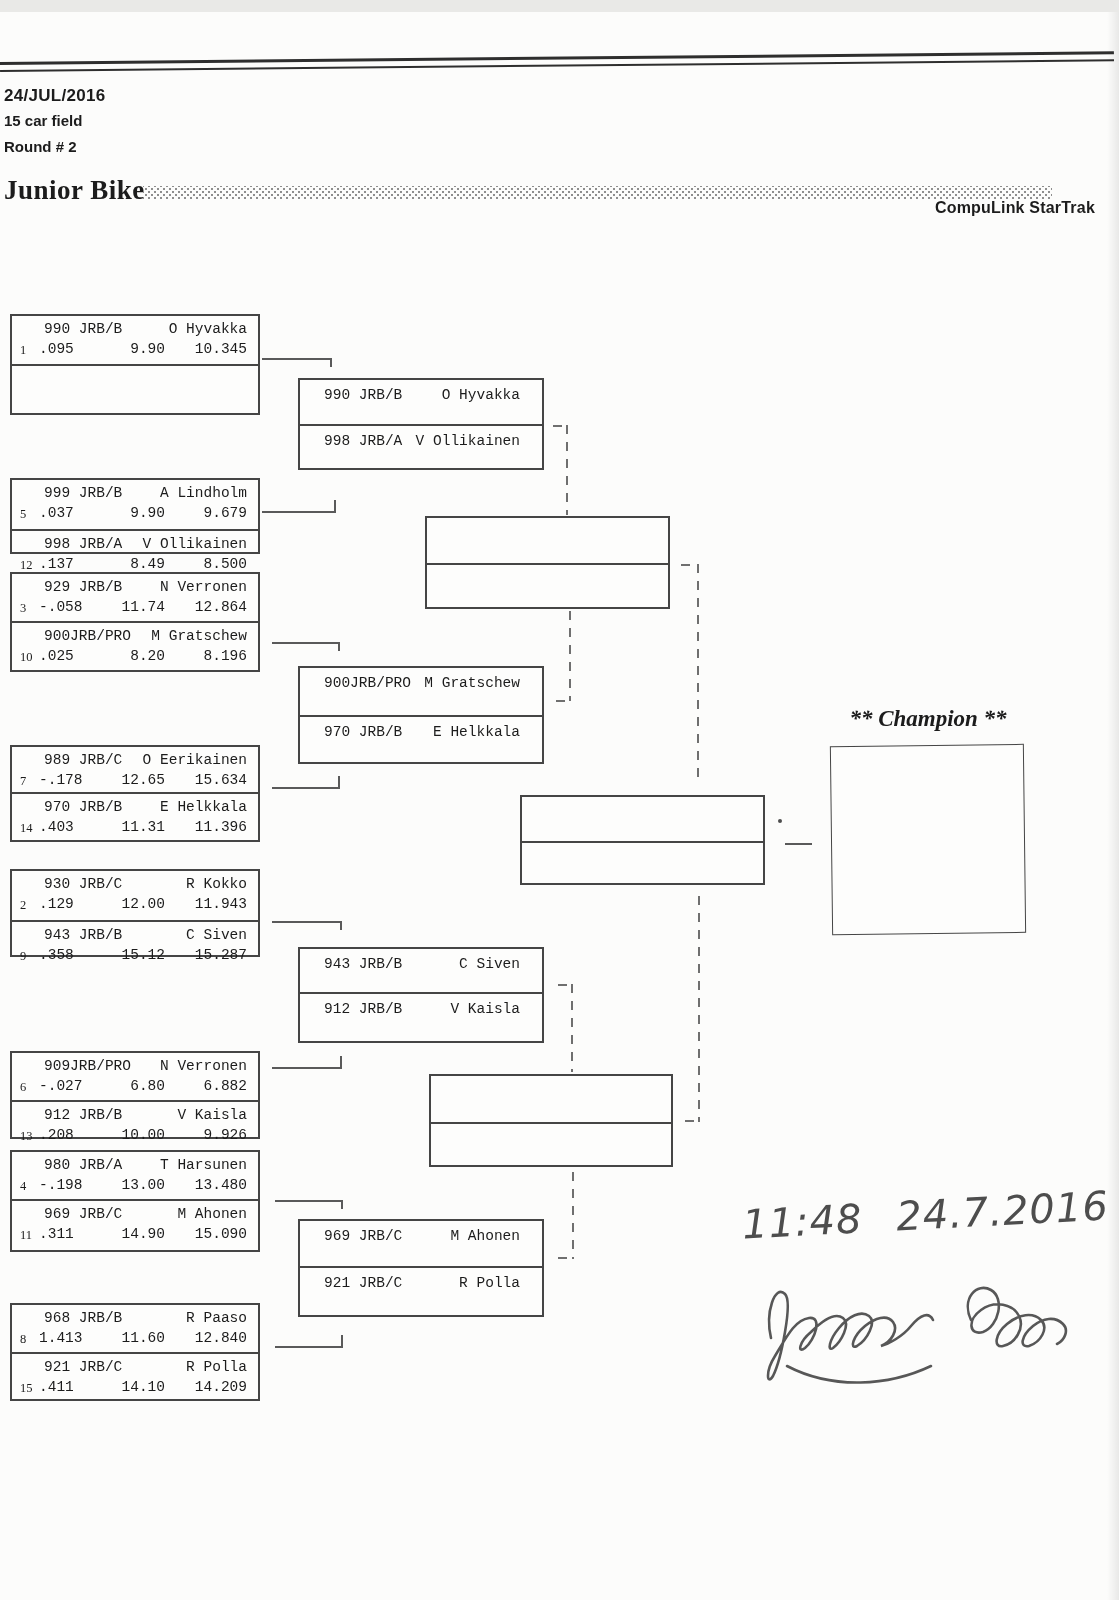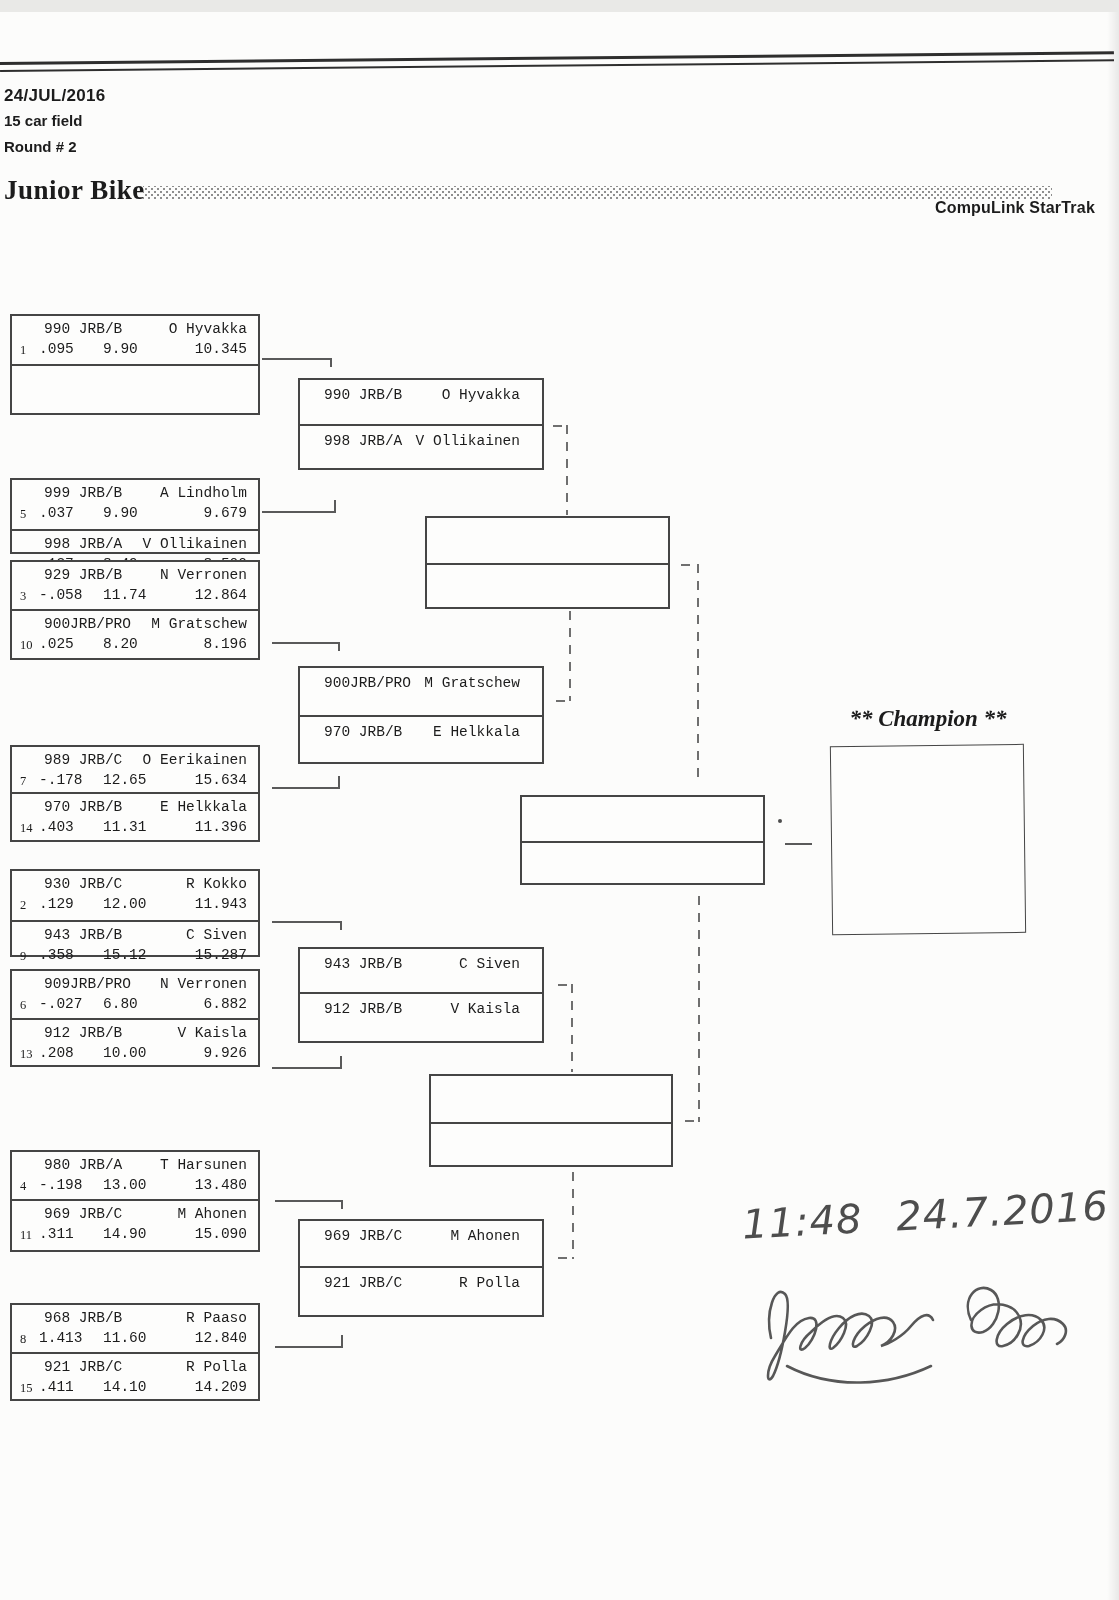--- a/index.html
+++ b/index.html
@@ -36,21 +36,21 @@
     border:2px solid #454545;
     font-family:"Liberation Mono","DejaVu Sans Mono", monospace; font-size:14.5px;
   }
   .rbox { left:10px; width:250px; }
   .r2box { left:298px; width:246px; }
   .cell { position:relative; box-sizing:border-box; border-bottom:2px solid #454545; }
   .cell.last { border-bottom:none; }
   .row1 { display:flex; justify-content:space-between; padding:5px 11px 0 32px; white-space:pre; }
   .row2 { display:flex; padding:4px 11px 0 27px; white-space:pre; }
   .row2 .rt   { width:64px; }
-  .row2 .dial { width:62px; }
+  .row2 .dial { width:62px; text-align:right; }
   .row2 .et   { flex:1; text-align:right; }
   .seed { position:absolute; left:8px; top:27px; font-family:"Liberation Serif", serif; font-size:12.5px; }
   .r2row { display:flex; justify-content:space-between; padding:7px 22px 0 24px; white-space:pre; }
 
   
   .champ-label { position:absolute; left:823px; top:694px; width:210px; text-align:center;
     font-family:"Liberation Serif", serif; font-style:italic; font-size:23px; font-weight:bold; }
   .champ-box { left:831px; top:733px; width:194px; height:189px; transform:rotate(-0.7deg); border-width:1.5px; }
 
   
@@ -98,21 +98,21 @@
       <div class="row2"><span class="rt">.037</span><span class="dial">9.90</span><span class="et">9.679</span></div>
       <span class="seed">5</span>
     </div>
     <div class="cell last" style="height:47px">
       <div class="row1"><span>998 JRB/A</span><span>V Ollikainen</span></div>
       <div class="row2"><span class="rt">.137</span><span class="dial">8.49</span><span class="et">8.500</span></div>
       <span class="seed">12</span>
     </div>
   </div>
 
-  <div class="rbox" style="top:548px;height:100px">
+  <div class="rbox" style="top:560px;height:100px">
     <div class="cell" style="height:49px">
       <div class="row1"><span>929 JRB/B</span><span>N Verronen</span></div>
       <div class="row2"><span class="rt">-.058</span><span class="dial">11.74</span><span class="et">12.864</span></div>
       <span class="seed">3</span>
     </div>
     <div class="cell last" style="height:47px">
       <div class="row1"><span>900JRB/PRO</span><span>M Gratschew</span></div>
       <div class="row2"><span class="rt">.025</span><span class="dial">8.20</span><span class="et">8.196</span></div>
       <span class="seed">10</span>
     </div>
@@ -137,21 +137,21 @@
       <div class="row2"><span class="rt">.129</span><span class="dial">12.00</span><span class="et">11.943</span></div>
       <span class="seed">2</span>
     </div>
     <div class="cell last" style="height:49px">
       <div class="row1"><span>943 JRB/B</span><span>C Siven</span></div>
       <div class="row2"><span class="rt">.358</span><span class="dial">15.12</span><span class="et">15.287</span></div>
       <span class="seed">9</span>
     </div>
   </div>
 
-  <div class="rbox" style="top:957px;height:98px">
+  <div class="rbox" style="top:1039px;height:88px">
     <div class="cell" style="height:49px">
       <div class="row1"><span>909JRB/PRO</span><span>N Verronen</span></div>
       <div class="row2"><span class="rt">-.027</span><span class="dial">6.80</span><span class="et">6.882</span></div>
       <span class="seed">6</span>
     </div>
     <div class="cell last" style="height:46px">
       <div class="row1"><span>912 JRB/B</span><span>V Kaisla</span></div>
       <div class="row2"><span class="rt">.208</span><span class="dial">10.00</span><span class="et">9.926</span></div>
       <span class="seed">13</span>
     </div>

